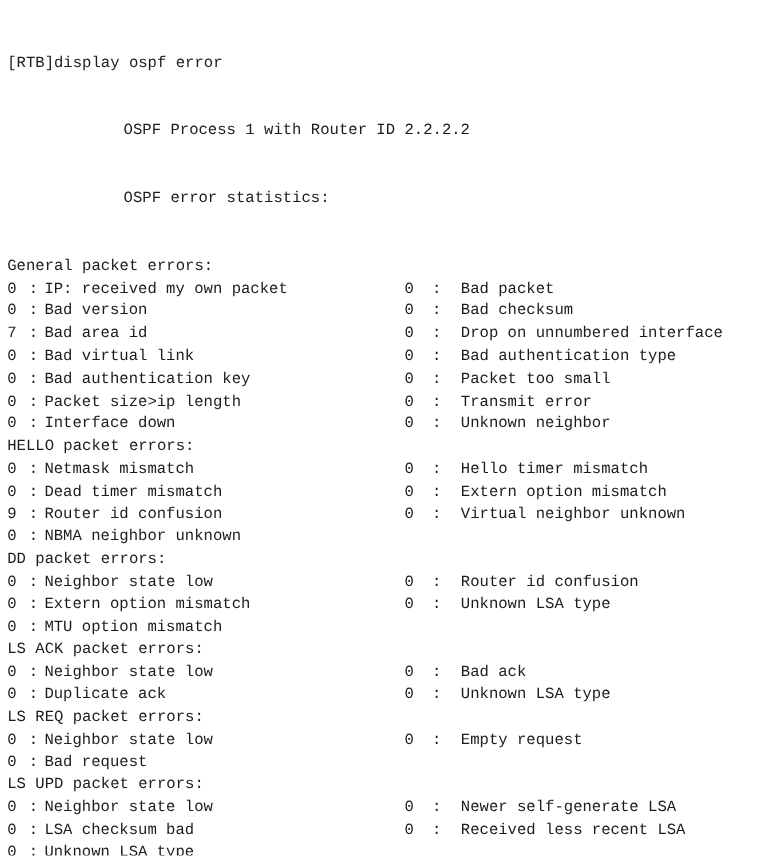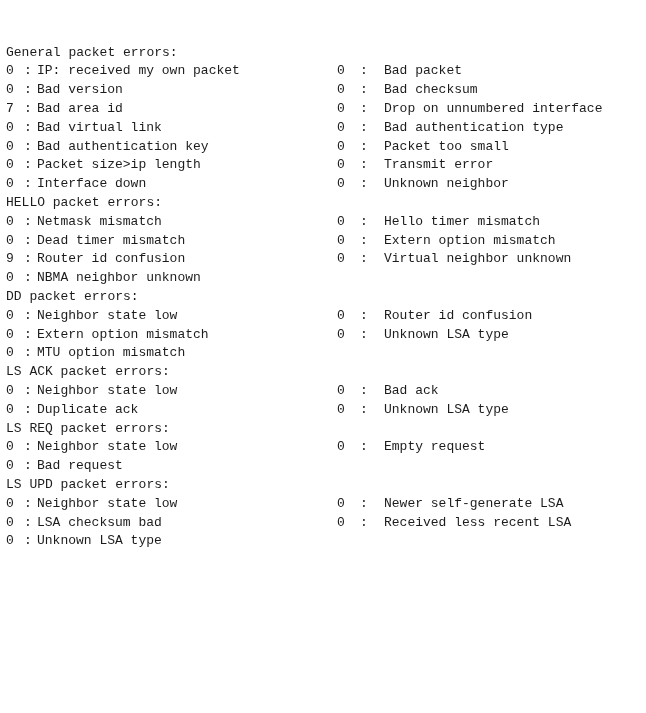--- a/index.html
+++ b/index.html
@@ -35,14 +35,17 @@
   .l1 { left: 31px; }
   .v2 { left: 331px; }
   .c2 { left: 354px; }
   .l2 { left: 378px; }
   .indent { padding-left: 97px; }
 </style>
 </head>
 <body>
 
 <div id="terminal">
+  <div class="line">[RTB]display ospf error</div>
+  <div class="line indent">OSPF Process 1 with Router ID 2.2.2.2</div>
+  <div class="line indent">OSPF error statistics:</div>
   <div id="output-body"><div class="line">General packet errors:</div><div class="line row"><span class="cell v1">0</span><span class="cell c1">:</span><span class="cell l1">IP: received my own packet</span><span class="cell v2">0</span><span class="cell c2">:</span><span class="cell l2">Bad packet</span></div><div class="line row"><span class="cell v1">0</span><span class="cell c1">:</span><span class="cell l1">Bad version</span><span class="cell v2">0</span><span class="cell c2">:</span><span class="cell l2">Bad checksum</span></div><div class="line row"><span class="cell v1">7</span><span class="cell c1">:</span><span class="cell l1">Bad area id</span><span class="cell v2">0</span><span class="cell c2">:</span><span class="cell l2">Drop on unnumbered interface</span></div><div class="line row"><span class="cell v1">0</span><span class="cell c1">:</span><span class="cell l1">Bad virtual link</span><span class="cell v2">0</span><span class="cell c2">:</span><span class="cell l2">Bad authentication type</span></div><div class="line row"><span class="cell v1">0</span><span class="cell c1">:</span><span class="cell l1">Bad authentication key</span><span class="cell v2">0</span><span class="cell c2">:</span><span class="cell l2">Packet too small</span></div><div class="line row"><span class="cell v1">0</span><span class="cell c1">:</span><span class="cell l1">Packet size&gt;ip length</span><span class="cell v2">0</span><span class="cell c2">:</span><span class="cell l2">Transmit error</span></div><div class="line row"><span class="cell v1">0</span><span class="cell c1">:</span><span class="cell l1">Interface down</span><span class="cell v2">0</span><span class="cell c2">:</span><span class="cell l2">Unknown neighbor</span></div><div class="line">HELLO packet errors:</div><div class="line row"><span class="cell v1">0</span><span class="cell c1">:</span><span class="cell l1">Netmask mismatch</span><span class="cell v2">0</span><span class="cell c2">:</span><span class="cell l2">Hello timer mismatch</span></div><div class="line row"><span class="cell v1">0</span><span class="cell c1">:</span><span class="cell l1">Dead timer mismatch</span><span class="cell v2">0</span><span class="cell c2">:</span><span class="cell l2">Extern option mismatch</span></div><div class="line row"><span class="cell v1">9</span><span class="cell c1">:</span><span class="cell l1">Router id confusion</span><span class="cell v2">0</span><span class="cell c2">:</span><span class="cell l2">Virtual neighbor unknown</span></div><div class="line row"><span class="cell v1">0</span><span class="cell c1">:</span><span class="cell l1">NBMA neighbor unknown</span></div><div class="line">DD packet errors:</div><div class="line row"><span class="cell v1">0</span><span class="cell c1">:</span><span class="cell l1">Neighbor state low</span><span class="cell v2">0</span><span class="cell c2">:</span><span class="cell l2">Router id confusion</span></div><div class="line row"><span class="cell v1">0</span><span class="cell c1">:</span><span class="cell l1">Extern option mismatch</span><span class="cell v2">0</span><span class="cell c2">:</span><span class="cell l2">Unknown LSA type</span></div><div class="line row"><span class="cell v1">0</span><span class="cell c1">:</span><span class="cell l1">MTU option mismatch</span></div><div class="line">LS ACK packet errors:</div><div class="line row"><span class="cell v1">0</span><span class="cell c1">:</span><span class="cell l1">Neighbor state low</span><span class="cell v2">0</span><span class="cell c2">:</span><span class="cell l2">Bad ack</span></div><div class="line row"><span class="cell v1">0</span><span class="cell c1">:</span><span class="cell l1">Duplicate ack</span><span class="cell v2">0</span><span class="cell c2">:</span><span class="cell l2">Unknown LSA type</span></div><div class="line">LS REQ packet errors:</div><div class="line row"><span class="cell v1">0</span><span class="cell c1">:</span><span class="cell l1">Neighbor state low</span><span class="cell v2">0</span><span class="cell c2">:</span><span class="cell l2">Empty request</span></div><div class="line row"><span class="cell v1">0</span><span class="cell c1">:</span><span class="cell l1">Bad request</span></div><div class="line">LS UPD packet errors:</div><div class="line row"><span class="cell v1">0</span><span class="cell c1">:</span><span class="cell l1">Neighbor state low</span><span class="cell v2">0</span><span class="cell c2">:</span><span class="cell l2">Newer self-generate LSA</span></div><div class="line row"><span class="cell v1">0</span><span class="cell c1">:</span><span class="cell l1">LSA checksum bad</span><span class="cell v2">0</span><span class="cell c2">:</span><span class="cell l2">Received less recent LSA</span></div><div class="line row"><span class="cell v1">0</span><span class="cell c1">:</span><span class="cell l1">Unknown LSA type</span></div></div>
 </div>
 
 </body></html>

